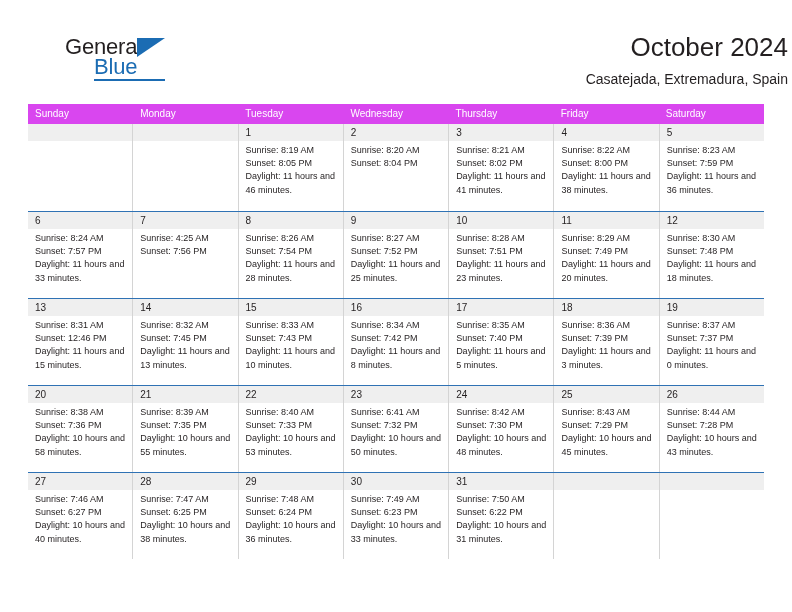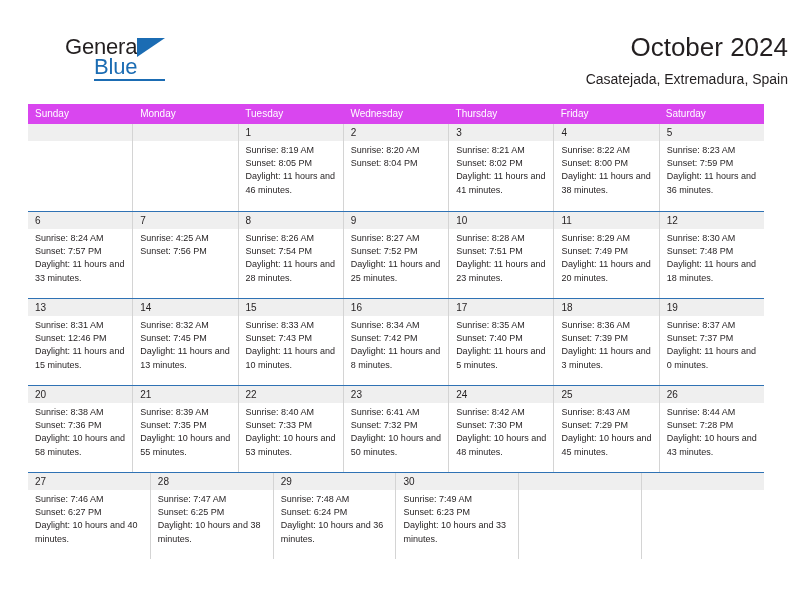--- a/index.html
+++ b/index.html
@@ -447,20 +447,28 @@
             </div>
           </div>
           <div class="day">
             <div class="day-number">30</div>
             <div class="day-info">
               <div>Sunrise: 7:49 AM</div>
               <div>Sunset: 6:23 PM</div>
               <div class="daylight">Daylight: 10 hours and 33 minutes.</div>
             </div>
           </div>
+          <div class="day">
+            <div class="day-number">31</div>
+            <div class="day-info">
+              <div>Sunrise: 7:50 AM</div>
+              <div>Sunset: 6:22 PM</div>
+              <div class="daylight">Daylight: 10 hours and 31 minutes.</div>
+            </div>
+          </div>
           <div class="day empty">
             <div class="day-number"></div>
           </div>
           <div class="day empty">
             <div class="day-number"></div>
           </div>
         </div>
       </div>
   </div>
 

